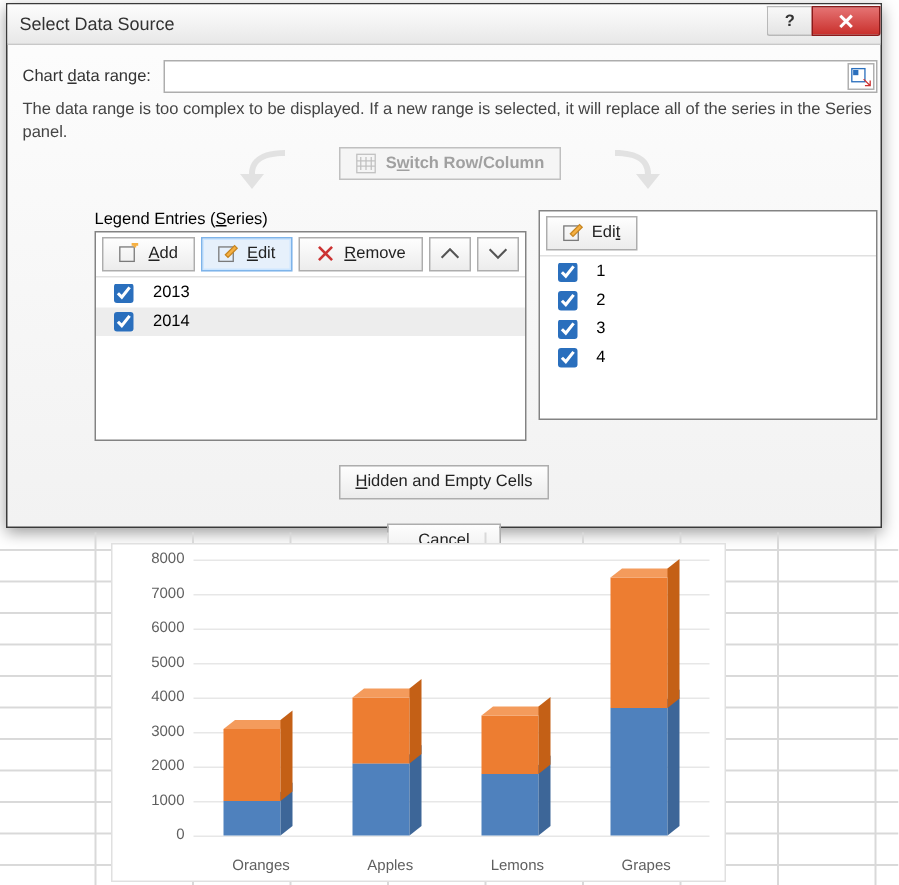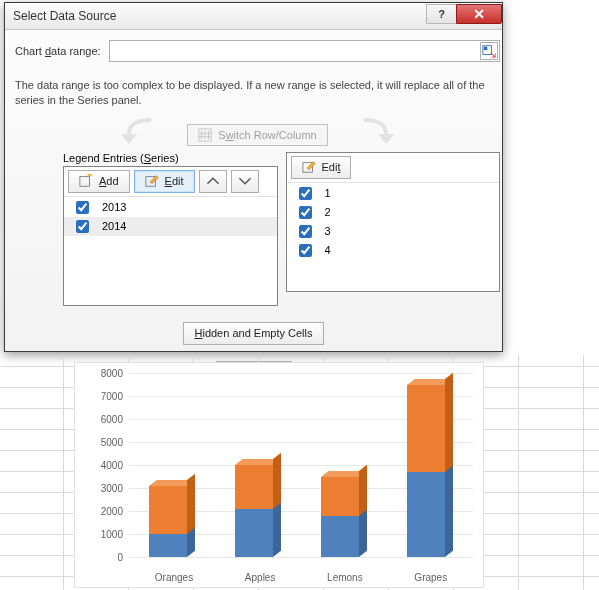--- a/index.html
+++ b/index.html
@@ -10,21 +10,21 @@
     background: #fff;
     width: 599px;
     height: 590px;
     overflow: hidden;
     position: relative;
   }
   
   .dialog {
     position: absolute;
     left: 4px; top: 2px;
-    width: 499px; height: 350px;
+    width: 584px; height: 350px;
     border: 1px solid #3a3a3a;
     background: linear-gradient(#fdfdfd,#f2f2f2);
     box-shadow: 0 3px 10px rgba(0,0,0,.4);
   }
   .title-bar {
     height: 27px;
     background: linear-gradient(#fdfdfd,#e8e8e8);
     border-bottom: 1px solid #c8c8c8;
     display: flex;
     align-items: center;
@@ -58,24 +58,24 @@
   .range-input {
     flex:1; height:22px; border:1px solid #adadad; background:#fff;
     display:flex; align-items:center; padding:0 4px; position:relative;
   }
   .range-input .collapse-btn {
     width:18px; height:18px; position:absolute; right:1px; top:1px;
     border:1px solid #b0b0b0; background:#fff;
     display:flex; align-items:center; justify-content:center;
   }
   .collapse-btn svg { width:14px; height:14px; }
-  .note { margin-top:16px; color:#444; line-height:1.35; }
+  .note { margin-top:4px; color:#444; line-height:1.35; }
   .swap-row {
-    display:flex; justify-content:center; align-items:flex-end;
-    height:36px; position:relative; margin:2px 0 6px 0;
+    display:flex; justify-content:center; align-items:flex-start;
+    height:36px; position:relative; margin:2px 0 6px 0;font-weight:bold;
   }
   .arrow-l, .arrow-r {
     width:72px; height:30px; position:relative; opacity:.7;
   }
   .arrow-l svg, .arrow-r svg { width:72px; height:30px; }
   .swap-btn {
     border:1px solid #c0c0c0; color:#a0a0a0;
     background:#f5f5f5; padding:3px 10px; display:flex; align-items:center; gap:6px;
     font-size:11px;
   }
@@ -220,20 +220,26 @@
                   <path d="M10 1 h5 M12.5 -1.5 v5" stroke="#f6b042" stroke-width="2"></path>
                 </svg>
               <span><u>A</u><span>dd</span></span>
             </div>
             <div class="btn blue">
               <svg viewBox="0 0 16 16">
                   <rect x="1" y="3" width="11" height="11" fill="none" stroke="#7a7a7a"></rect>
                   <path d="M6 9 L13 2 L15 4 L8 11 Z" fill="#f6b042" stroke="#c78622"></path>
                 </svg>
               <span><u>E</u><span>dit</span></span>
+            </div>
+            <div class="btn">
+              <svg viewBox="0 0 16 16">
+                  <path d="M3 3 L13 13 M13 3 L3 13" stroke="#c33" stroke-width="2"></path>
+                </svg>
+              <span><u>R</u><span>emove</span></span>
             </div>
             <div class="btn small">
               <svg viewBox="0 0 10 10">
                   <path d="M1 7 L5 3 L9 7" fill="none" stroke="#555"></path>
                 </svg>
             </div>
             <div class="btn small">
               <svg viewBox="0 0 10 10">
                   <path d="M1 3 L5 7 L9 3" fill="none" stroke="#555"></path>
                 </svg>

